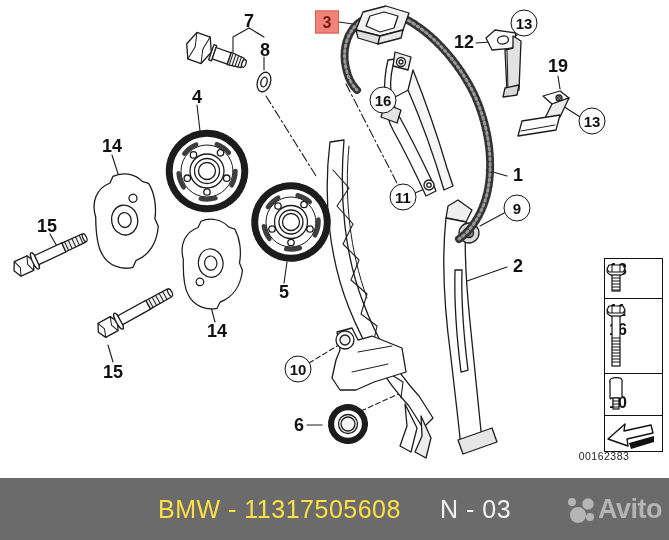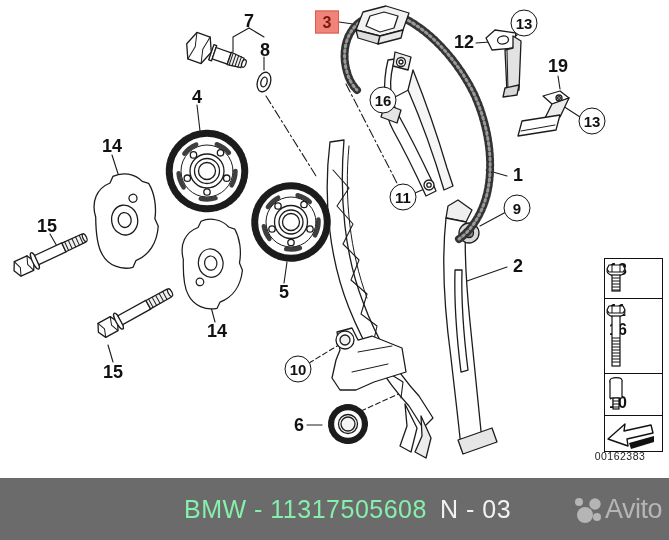--- a/index.html
+++ b/index.html
@@ -17,31 +17,31 @@
            color:#7c1810;display:flex;align-items:center;justify-content:center;font-size:16px;}
 
   
   .legend{position:absolute;left:604px;top:258px;width:57px;border:1.6px solid #111;
           background:#fff;z-index:4;}
   .legend-row{position:relative;border-bottom:1.6px solid #111;}
   .legend-row:last-child{border-bottom:none;}
   .legend-num{position:absolute;left:4px;font-weight:bold;font-size:16px;color:#111;line-height:1;}
   .legend-icon{position:absolute;right:3px;}
   .catalog-number{position:absolute;left:572px;top:450px;width:64px;text-align:center;
-          font-size:10.5px;letter-spacing:.5px;color:#222;z-index:4;margin-left:16px;}
+          font-size:10.5px;letter-spacing:.5px;color:#222;z-index:4;}
 
   
   .bottom-bar{position:absolute;left:0;top:478px;width:669px;height:62px;background:#6b6b6b;}
   .part-label{position:absolute;left:158px;top:50%;transform:translateY(-50%);
-          color:#86efac;font-size:25px;letter-spacing:.5px;margin-left:26px;}
+          color:#fde047;font-size:25px;letter-spacing:.5px;}
   .revision{position:absolute;left:440px;top:50%;transform:translateY(-50%);
           color:#f2f2f2;font-size:25px;letter-spacing:.5px;}
   .avito{position:absolute;right:7px;top:50%;transform:translateY(-50%);
           display:flex;align-items:center;gap:2px;}
-  .avito-text{color:#b5b5b5;font-size:27px;font-weight:normal;letter-spacing:-.5px;}
+  .avito-text{color:#b5b5b5;font-size:27px;font-weight:bold;letter-spacing:-.5px;}
 </style>
 </head>
 <body>
 
 <div class="screen">
   <div class="diagram">
 
     <svg width="669" height="478" viewBox="0 0 669 478">
       <g fill="none" stroke="#1c1c1c" stroke-width="1.3" stroke-linejoin="round" stroke-linecap="round">
 

